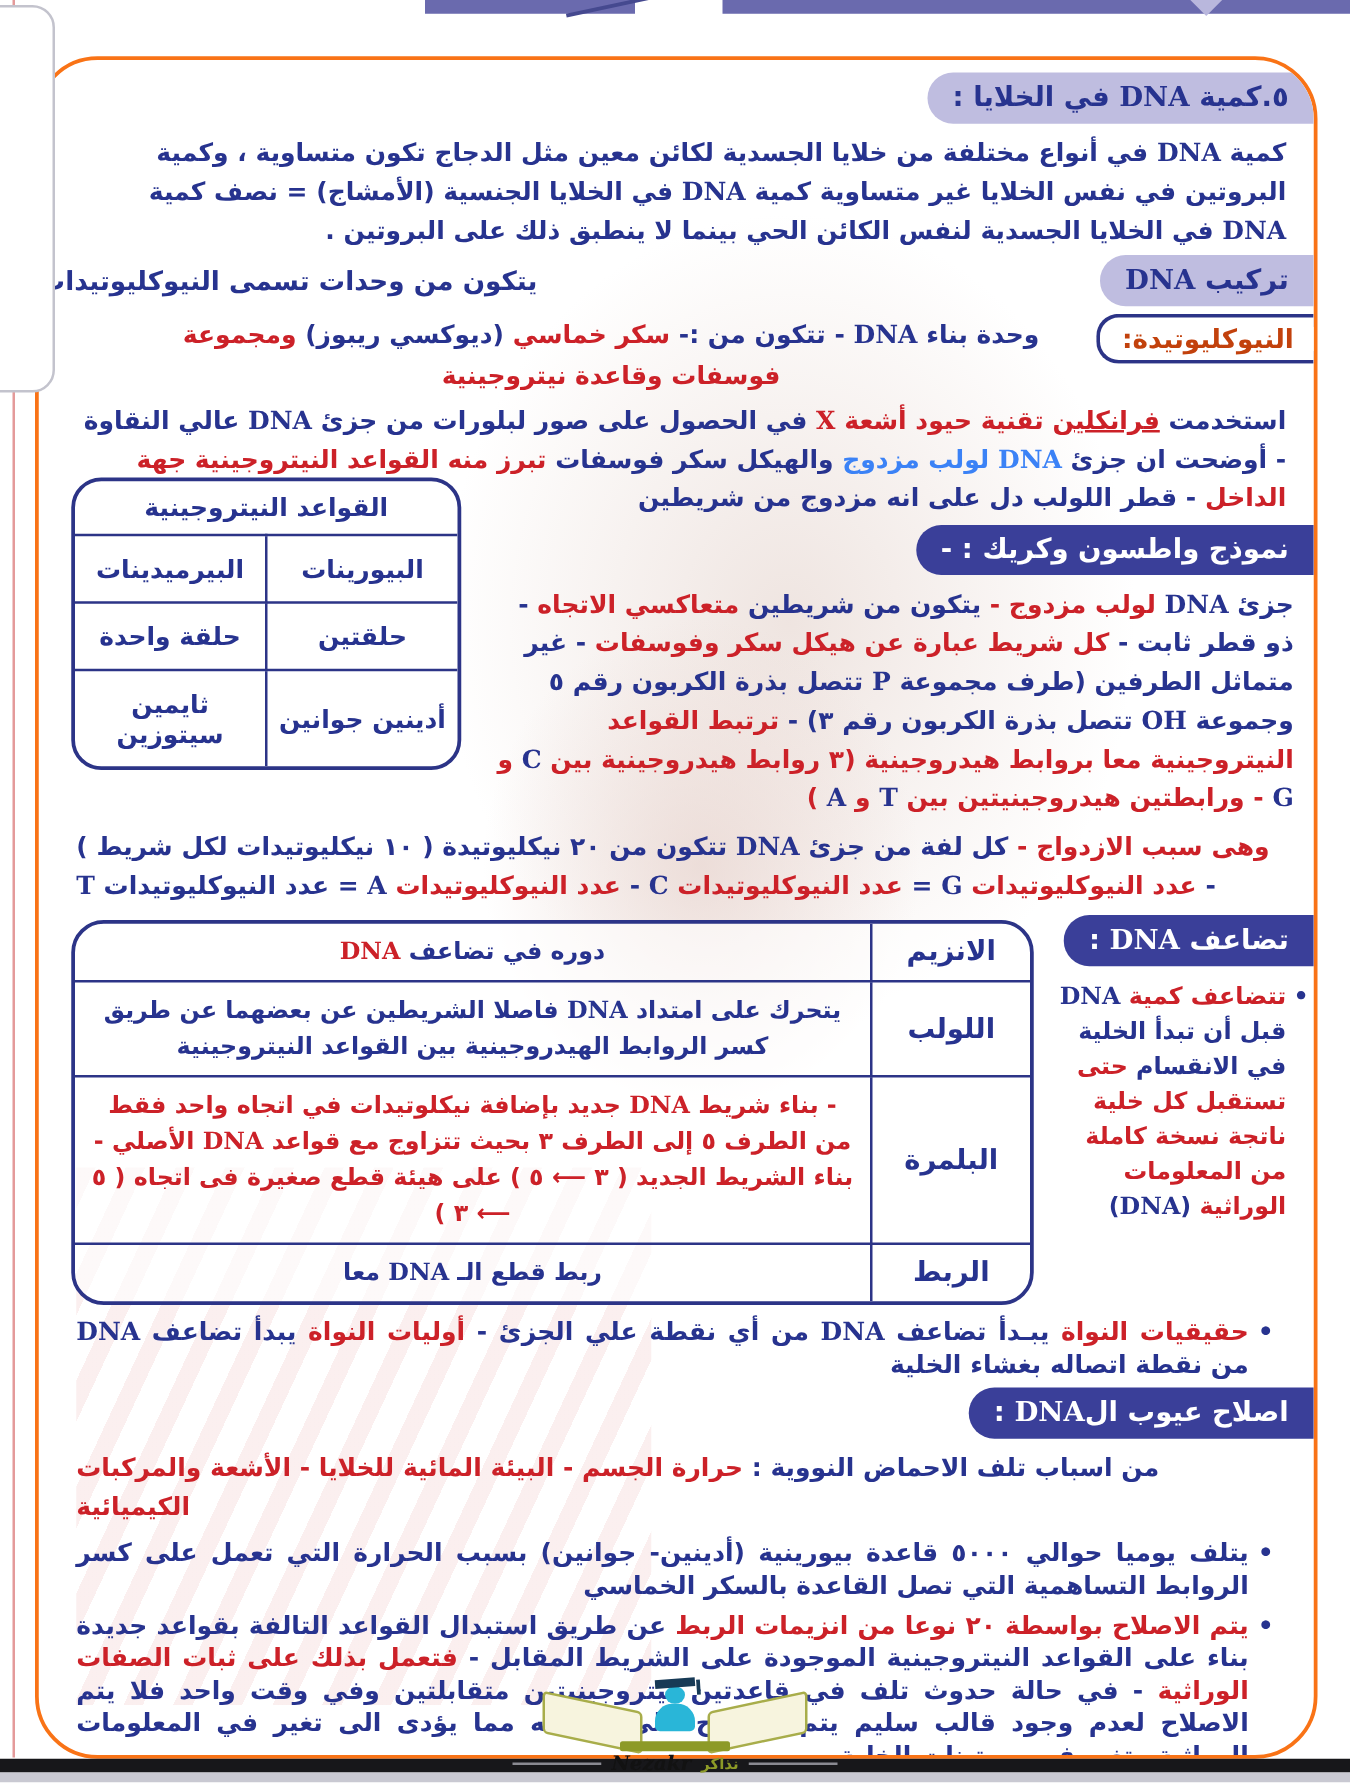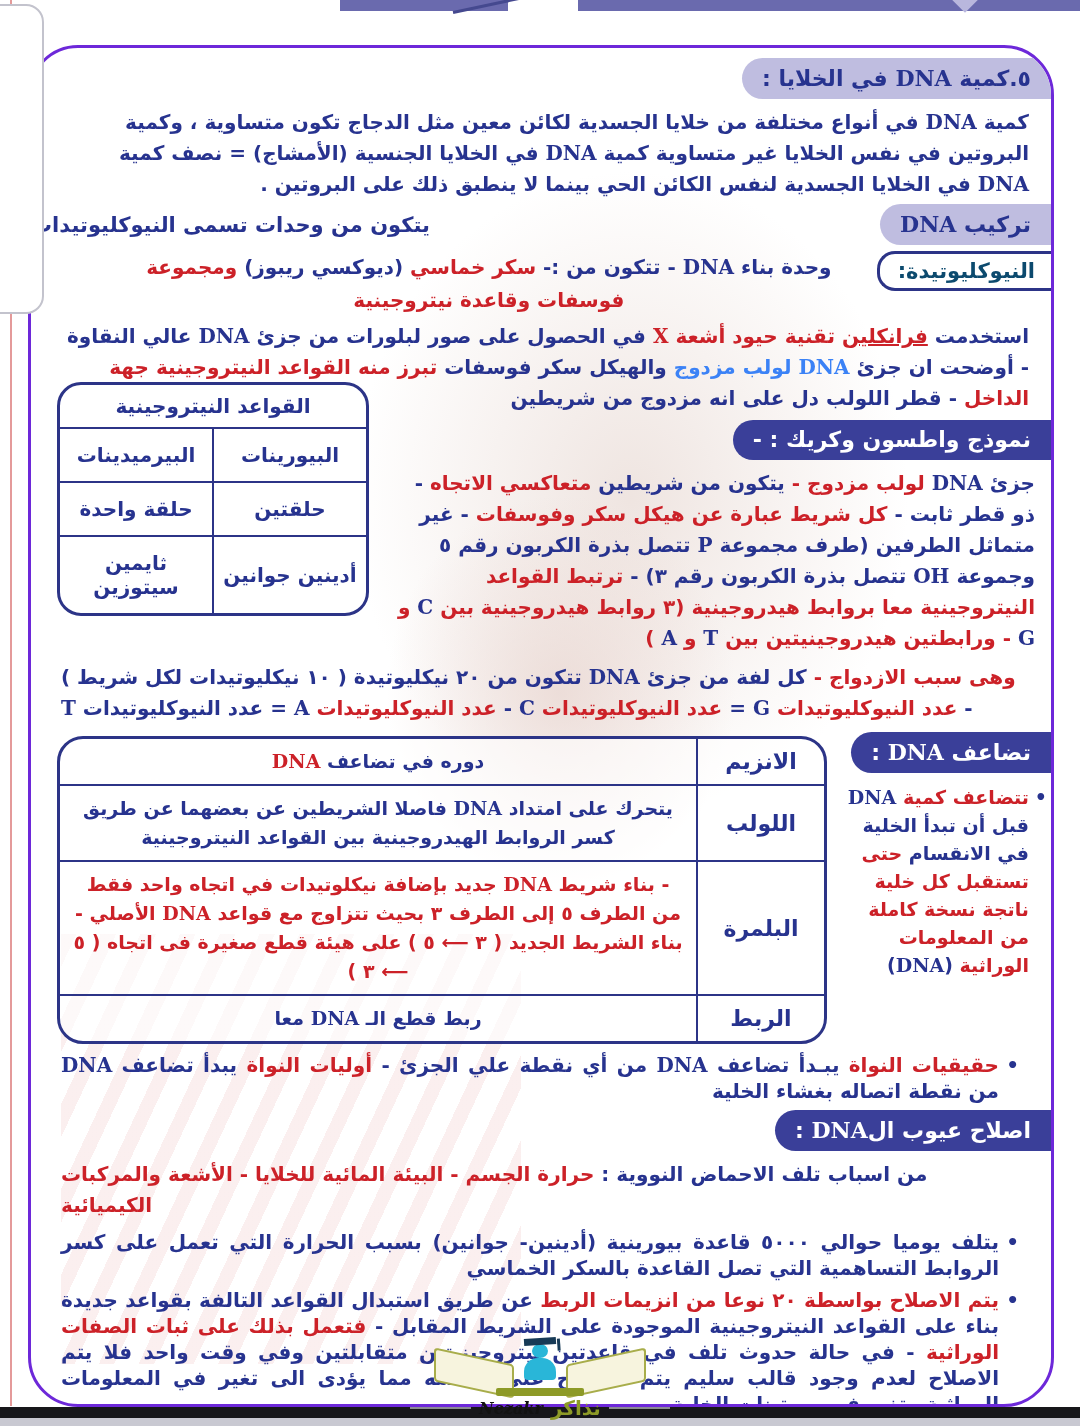--- a/index.html
+++ b/index.html
@@ -14,21 +14,21 @@
   .swoosh{position:absolute;top:1px;left:452px;width:96px;height:3px;background:#45498f;transform:rotate(-12deg);z-index:0}
   .top-diamond{position:absolute;top:-9px;left:956px;width:18px;height:18px;background:#b9b7dd;transform:rotate(45deg);z-index:0}
   .red-line{position:absolute;left:10px;top:0;width:2px;height:1406px;background:#e49a9a;z-index:0}
   .left-tab{position:absolute;left:-36px;top:4px;width:76px;height:306px;background:#fff;border:2px solid #c3c3cd;border-radius:18px;z-index:2}
   .bottom-black{position:absolute;left:0;top:1407px;width:1080px;height:11px;background:#17171a;z-index:4}
   .bottom-gray{position:absolute;left:0;top:1418px;width:1080px;height:8px;background:#c9c9d2;z-index:4}
 
   
   .frame{
     position:absolute;left:28px;top:45px;width:1026px;height:1362px;
-    border:3px solid #6d28d9;border-radius:50px;box-sizing:border-box;
+    border:3px solid #f97316;border-radius:50px;box-sizing:border-box;
     overflow:hidden;z-index:1;background:transparent;
   }
   .wm{position:absolute;z-index:0;pointer-events:none}
   .wm1{top:120px;right:140px;width:560px;height:660px;background:radial-gradient(ellipse at center,rgba(236,224,219,.85),rgba(255,255,255,0) 70%)}
   .wm2{top:430px;right:300px;width:380px;height:430px;background:radial-gradient(ellipse at center,rgba(231,211,205,.7),rgba(255,255,255,0) 65%)}
   .wm3{bottom:40px;left:30px;width:460px;height:430px;background:repeating-linear-gradient(115deg,rgba(243,209,209,.35) 0 14px,rgba(255,255,255,0) 14px 36px)}
   .content{position:relative;z-index:1;padding-top:10px}
 
   
   .seg{white-space:pre-wrap}
@@ -38,21 +38,21 @@
   .seg.white{color:#ffffff}
   .seg.lat{font-family:"DejaVu Serif","Liberation Serif",serif;font-weight:600}
   .seg.und{text-decoration:underline}
   .red-text{color:#cc2128}
 
   
   .badge{display:block;width:max-content;font-size:22px;line-height:24px;padding:8px 20px;box-sizing:border-box}
   .badge.lav{background:#bfbde0;color:#27338f;border-radius:22px 0 0 22px;margin:0 0 0 auto}
   .badge.navyb{background:#3a3f99;color:#fff;border-radius:24px 0 0 24px;margin:0 0 0 auto}
   .nuc-label{
-    float:right;border:3px solid #2c3487;background:#fff;color:#0c4a6e;
+    float:right;border:3px solid #2c3487;background:#fff;color:#c2410c;
     font-size:21px;padding:5px 16px 5px 18px;border-radius:18px 0 0 18px;border-right:none;
   }
 
   
   .para{font-size:20px;line-height:31px;margin:0;color:#27338f}
   .p-quantity{text-align:right;margin:8px 22px 4px 30px}
   .row-structure{display:flex;align-items:center;margin:4px 0 6px 0}
   .row-structure .stext{font-size:21px;color:#27338f;margin-right:42px}
   .nuc{margin:6px 0 4px 70px;text-align:center;min-height:66px}
   .nuc .ntext{font-size:20px;line-height:33px}
@@ -98,21 +98,21 @@
   .page-l{left:24px;transform:skewY(12deg)}
   .page-r{right:24px;transform:skewY(-12deg)}
   .book-base{position:absolute;bottom:2px;left:86px;width:88px;height:8px;background:#8d9a27;border-radius:2px}
   .person{position:absolute;left:50%;bottom:18px;transform:translateX(-50%);width:44px;height:46px}
   .p-head{position:absolute;top:10px;left:14px;width:16px;height:14px;border-radius:50%;background:#29b6d8}
   .p-body{position:absolute;bottom:0;left:6px;width:32px;height:22px;border-radius:14px 14px 4px 4px;background:#29b6d8}
   .p-cap{position:absolute;top:4px;left:6px;width:32px;height:7px;background:#173a56;transform:rotate(-4deg)}
   .p-cap::after{content:"";position:absolute;right:-4px;top:2px;width:3px;height:12px;background:#173a56}
   .logo-text{display:flex;align-items:center;justify-content:center;gap:8px;margin-top:-2px}
   .rule{flex:1;height:2px;background:#8a8a92}
-  .brand-ar{color:#8d9a27;font-size:20px}
+  .brand-ar{color:#8d9a27;font-size:12px}
   .brand-en{color:#121212;font-size:16px;font-style:italic;font-family:"DejaVu Serif","Liberation Serif",serif}
 </style>
 </head>
 <body>
 
 <div class="top-strip strip-1"></div>
 <div class="top-strip strip-2"></div>
 <div class="swoosh"></div>
 <div class="top-diamond"></div>
 <div class="red-line"></div>

